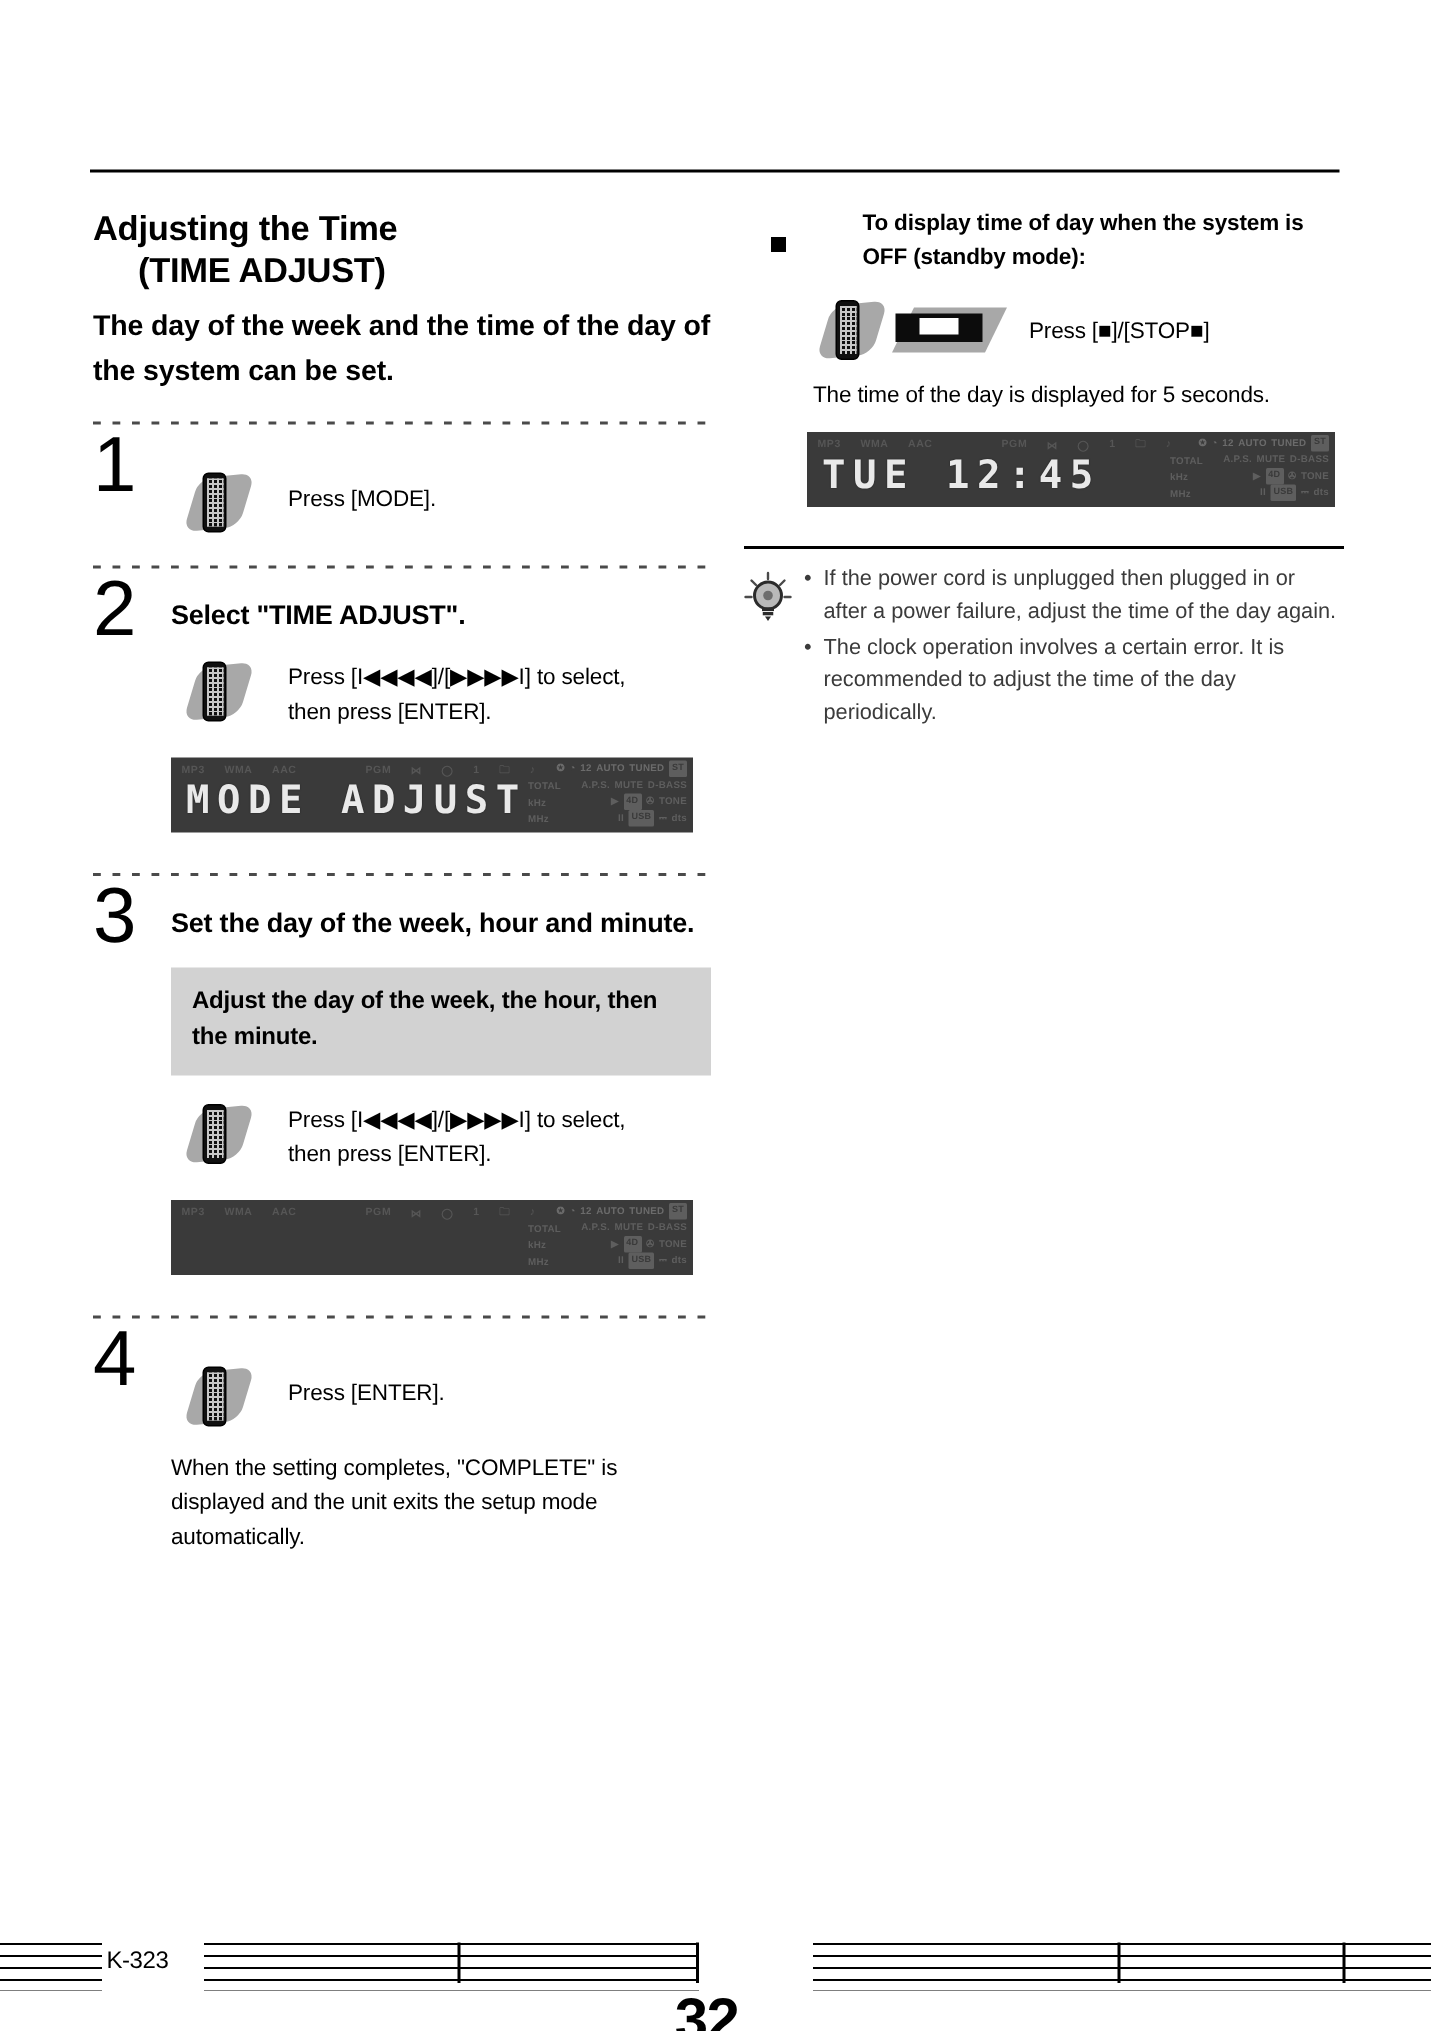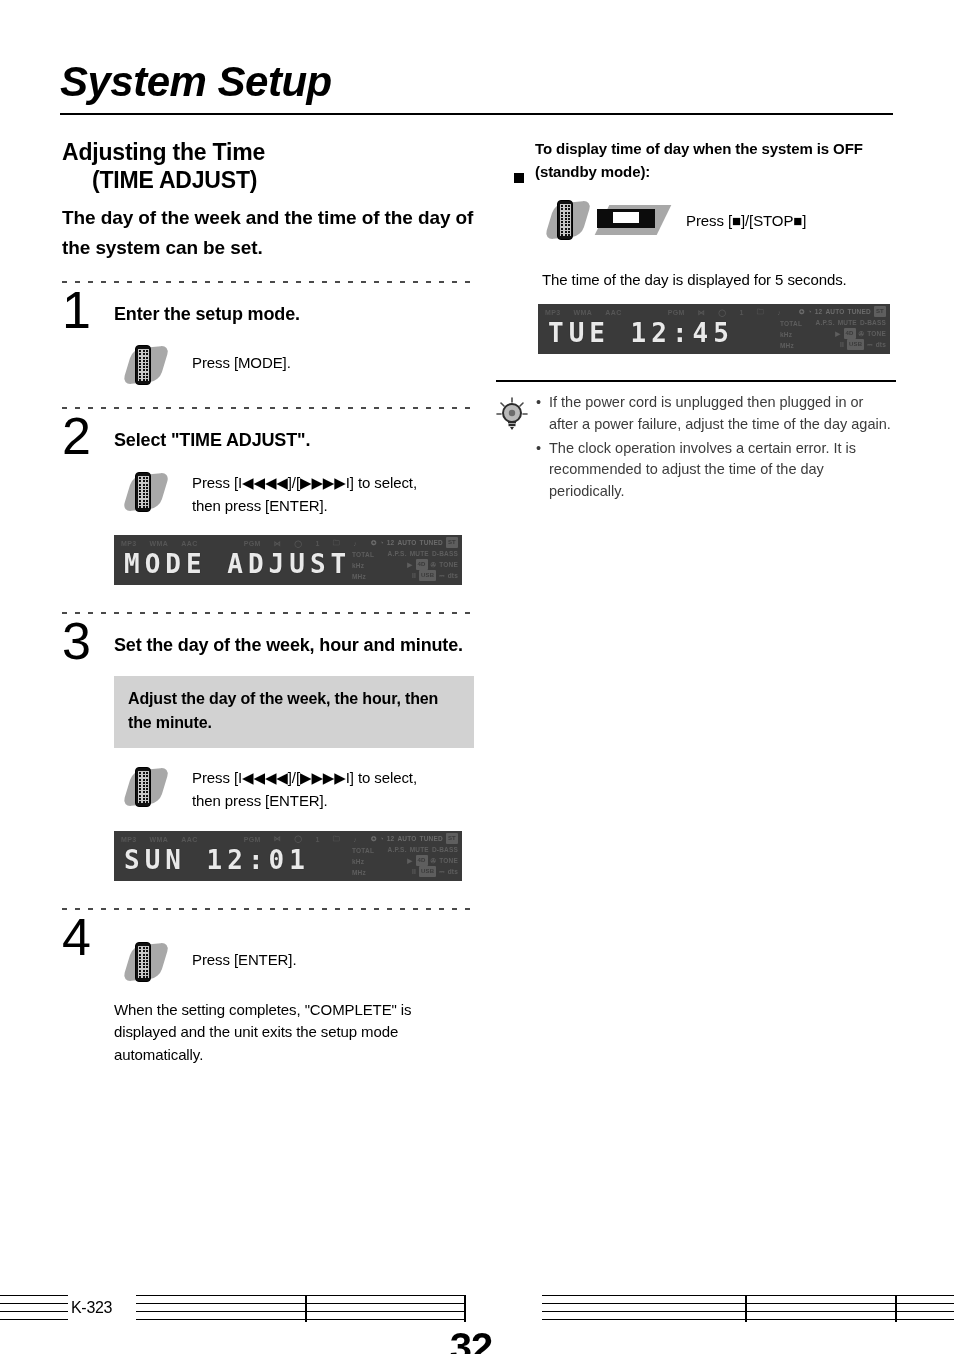--- a/index.html
+++ b/index.html
@@ -165,31 +165,32 @@
     width: 360px;
   }
 
   .body-note {
     font-size: 15px; line-height: 1.52; margin-top: 14px;
     letter-spacing: -0.1px;
   }
 
   
   .rsect-head {
-    display: flex; align-items: flex-end;
+    display: flex; align-items: center;
     font-size: 15px; font-weight: bold; line-height: 1.5;
     letter-spacing: -0.1px;
+    gap: 40px;
   }
   .sq {
     width: 10px; height: 10px; background: #000; flex: none;
     margin-right: 11px; margin-top: 5px;
   }
   .rrow { display: flex; align-items: center; margin-top: 14px; padding-left: 32px; }
   .rrow .txt { font-size: 15px; margin-left: 14px; letter-spacing: -0.1px; }
-  .r-note { font-size: 15px; margin-top: 28px; padding-left: 28px; letter-spacing: -0.1px; }
+  .r-note { font-size: 15px; margin-top: 12px; padding-left: 28px; letter-spacing: -0.1px; }
 
   .tip-rule {
     margin-top: 26px; height: 2px; background: #000; width: 400px;
     margin-left: -18px;
   }
   .tipbox { display: flex; margin-top: 10px; margin-left: -18px; }
   .bulb { width: 40px; flex: none; padding-top: 4px; }
   .tip-list { font-size: 14.5px; line-height: 1.5; color: #3b3b3b; }
   .tip-item { display: flex; margin-bottom: 2px; }
   .tip-item .dot { width: 13px; flex: none; }
@@ -211,35 +212,33 @@
     text-align: center; font-size: 40px; font-weight: bold;
     letter-spacing: -1px;
     margin-top: 36px;
   }
 </style>
 </head>
 <body>
 
 <div class="page">
 
-  <div class="chapter-title">System Setup</div>
   <div class="title-rule"></div>
 
   <div class="col-left">
 
     <div class="sect-title">
       <span>Adjusting the Time</span>
       <span class="ln2">(TIME ADJUST)</span>
     </div>
     <div class="sect-intro">The day of the week and the time of the day of the system can be set.</div>
 
     <div class="dotsep"></div>
     <div class="step">
       <div class="step-num">1</div>
-      <div class="step-head">Enter the setup mode.</div>
       <div class="action tight">
         <div class="remote-wrap">
           <div class="remote-shadow"></div>
           <div class="remote-body">
             <div class="remote-keys"></div>
           </div>
         </div>
         <div class="txt">Press [MODE].</div>
       </div>
     </div>
@@ -336,21 +335,20 @@
           </span>
           <span class="g2">
             <span>PGM</span>
             <span>⋈</span>
             <span>◯</span>
             <span>1</span>
             <span>🗀</span>
             <span>♪</span>
           </span>
         </div>
-        <div class="lcd-main">SUN 12:01</div>
         <div class="lcd-right">
           <div class="r r0">
             <span>✪</span>
             <span>◔</span>
             <span>12</span>
             <span>AUTO</span>
             <span>TUNED</span>
             <span class="chip">ST</span>
           </div>
           <div class="r">

